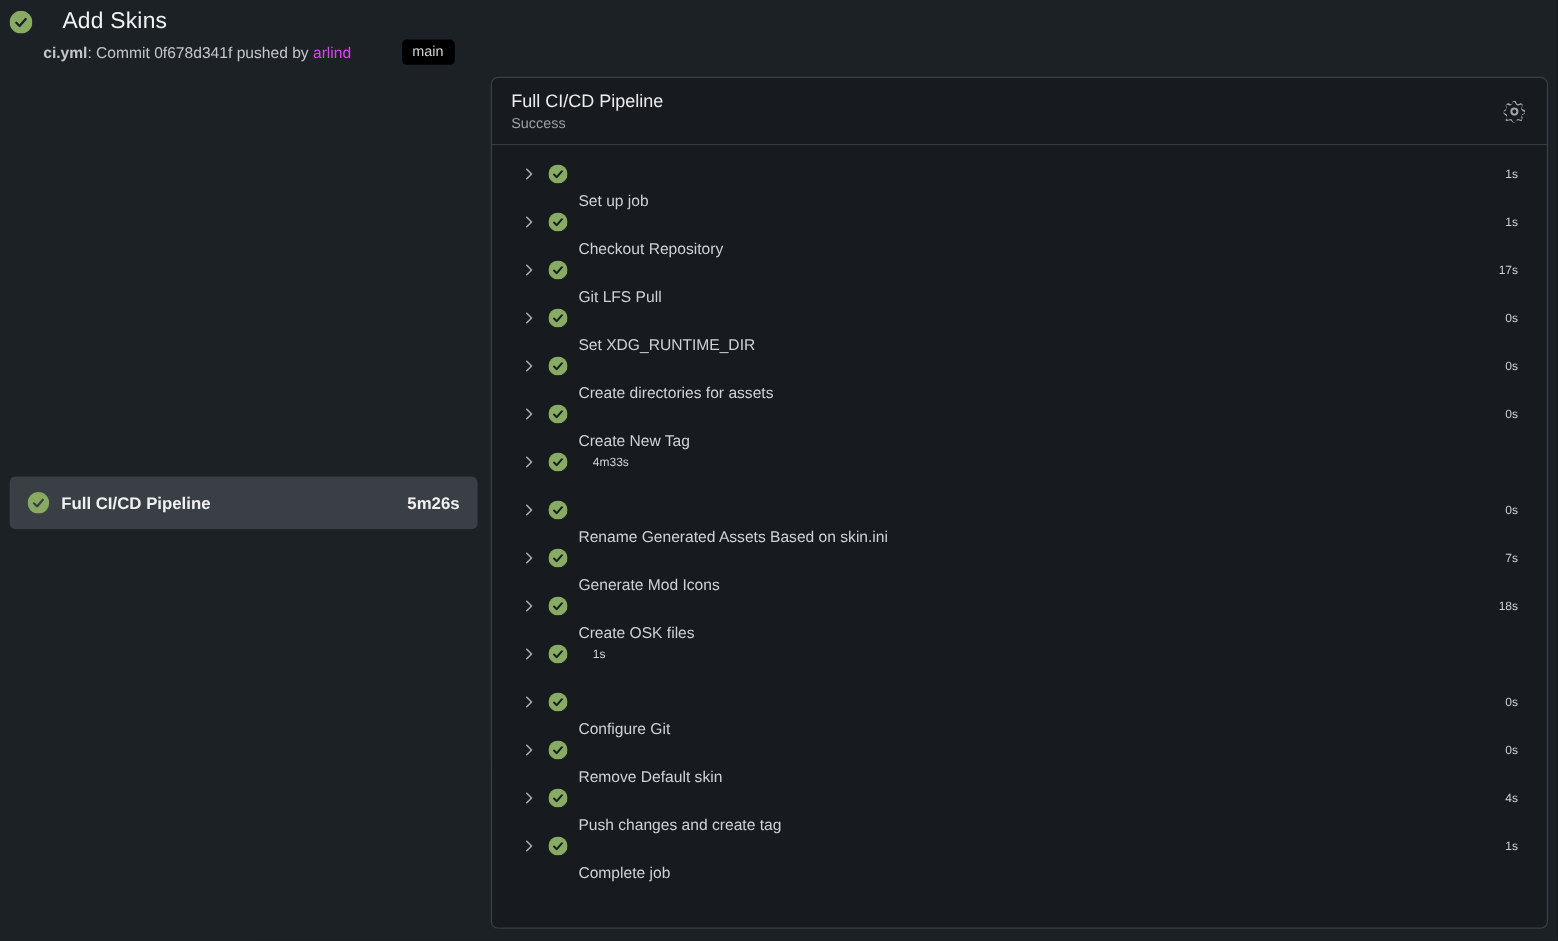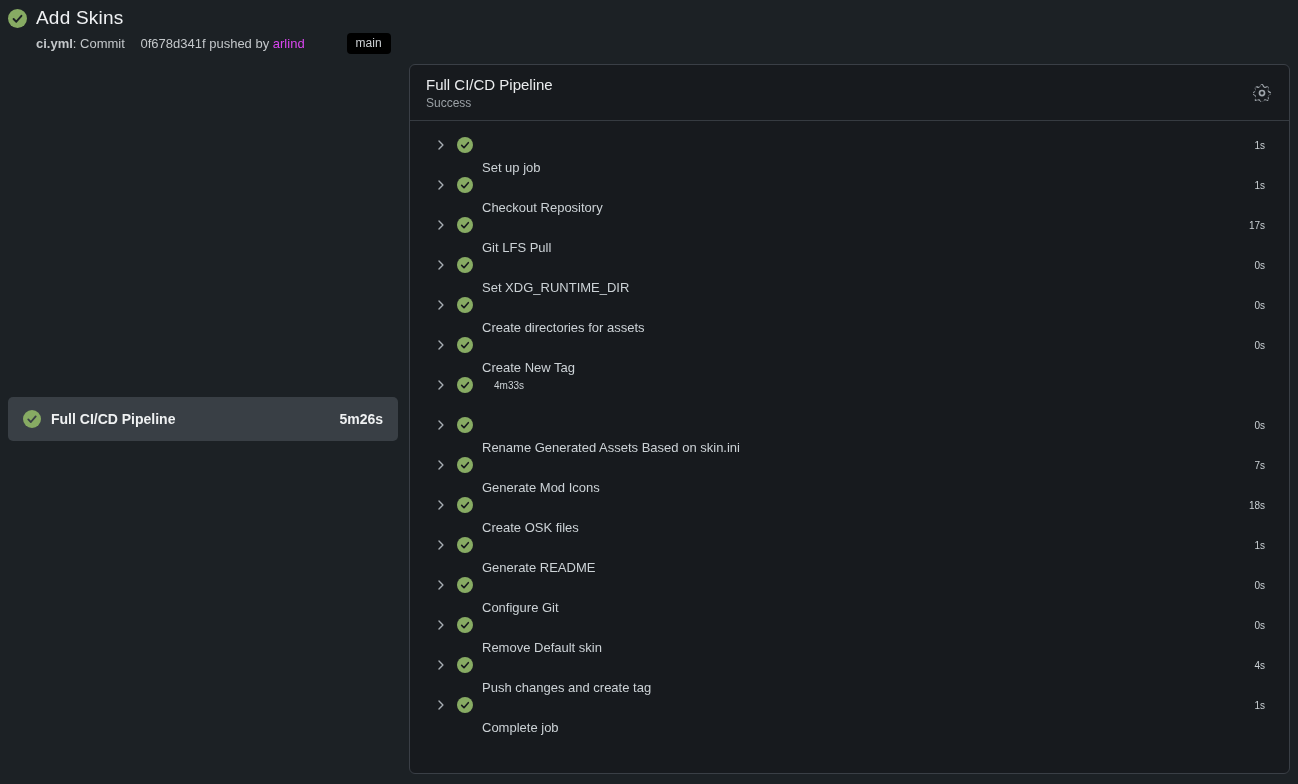--- a/index.html
+++ b/index.html
@@ -6,29 +6,29 @@
   html,body { width:1298px; height:784px; overflow:hidden; }
   body {
     background:#1c2125;
     color:#ccd1d5;
     font-family:"Liberation Sans","DejaVu Sans",sans-serif;
     font-size:13px;
   }
 
   
   .run-header { padding:7px 8px 0 8px; }
-  .run-title-row { display:flex; align-items:center; gap:9px; }
+  .run-title-row { display:flex; align-items:center; gap:25px; }
   .run-title { font-size:19px; font-weight:500; color:#f0f2f4; letter-spacing:.2px; }
   .run-subtitle-row {
     margin-left:28px; margin-top:4px;
     display:flex; align-items:center; gap:7px;
     color:#c3c7ca; font-size:13px;
   }
   .wf-file { font-weight:700; }
-  .commit-sha { color:#c3c7ca; cursor:pointer;margin-left:12px; }
+  .commit-sha { color:#c3c7ca; cursor:pointer; }
   .author { color:#d946ef; cursor:pointer; }
   .branch-badge {
     display:inline-block; background:#000000; color:#ced2d5;
     font-size:12px; line-height:1; padding:4px 9px 5px;
     border-radius:4px; cursor:pointer;margin-left:35px;
   }
 
   
   .main { display:flex; align-items:center; padding:10px 8px 0 8px; gap:11px; }
 
@@ -287,21 +287,20 @@
       <svg viewBox="0 0 16 16" width="14" height="14">
         <path d="M5.7 3.5 L10.2 8 L5.7 12.5" fill="none" stroke="#a6acb2" stroke-width="1.6" stroke-linecap="round" stroke-linejoin="round"></path>
       </svg>
     </span>
     <span class="check">
       <svg viewBox="0 0 16 16" width="16" height="16">
         <circle cx="8" cy="8" r="8" fill="#87ab63"></circle>
         <path d="M4.7 8.4 L7 10.7 L11.3 5.7" fill="none" stroke="#171a1e" stroke-width="1.6" stroke-linecap="round" stroke-linejoin="round"></path>
       </svg>
     </span>
-    <span class="step-name">Generate README</span>
     <span class="step-duration">1s</span>
   </li>
 
   <li class="step-row">
     <span class="chev">
       <svg viewBox="0 0 16 16" width="14" height="14">
         <path d="M5.7 3.5 L10.2 8 L5.7 12.5" fill="none" stroke="#a6acb2" stroke-width="1.6" stroke-linecap="round" stroke-linejoin="round"></path>
       </svg>
     </span>
     <span class="check">

